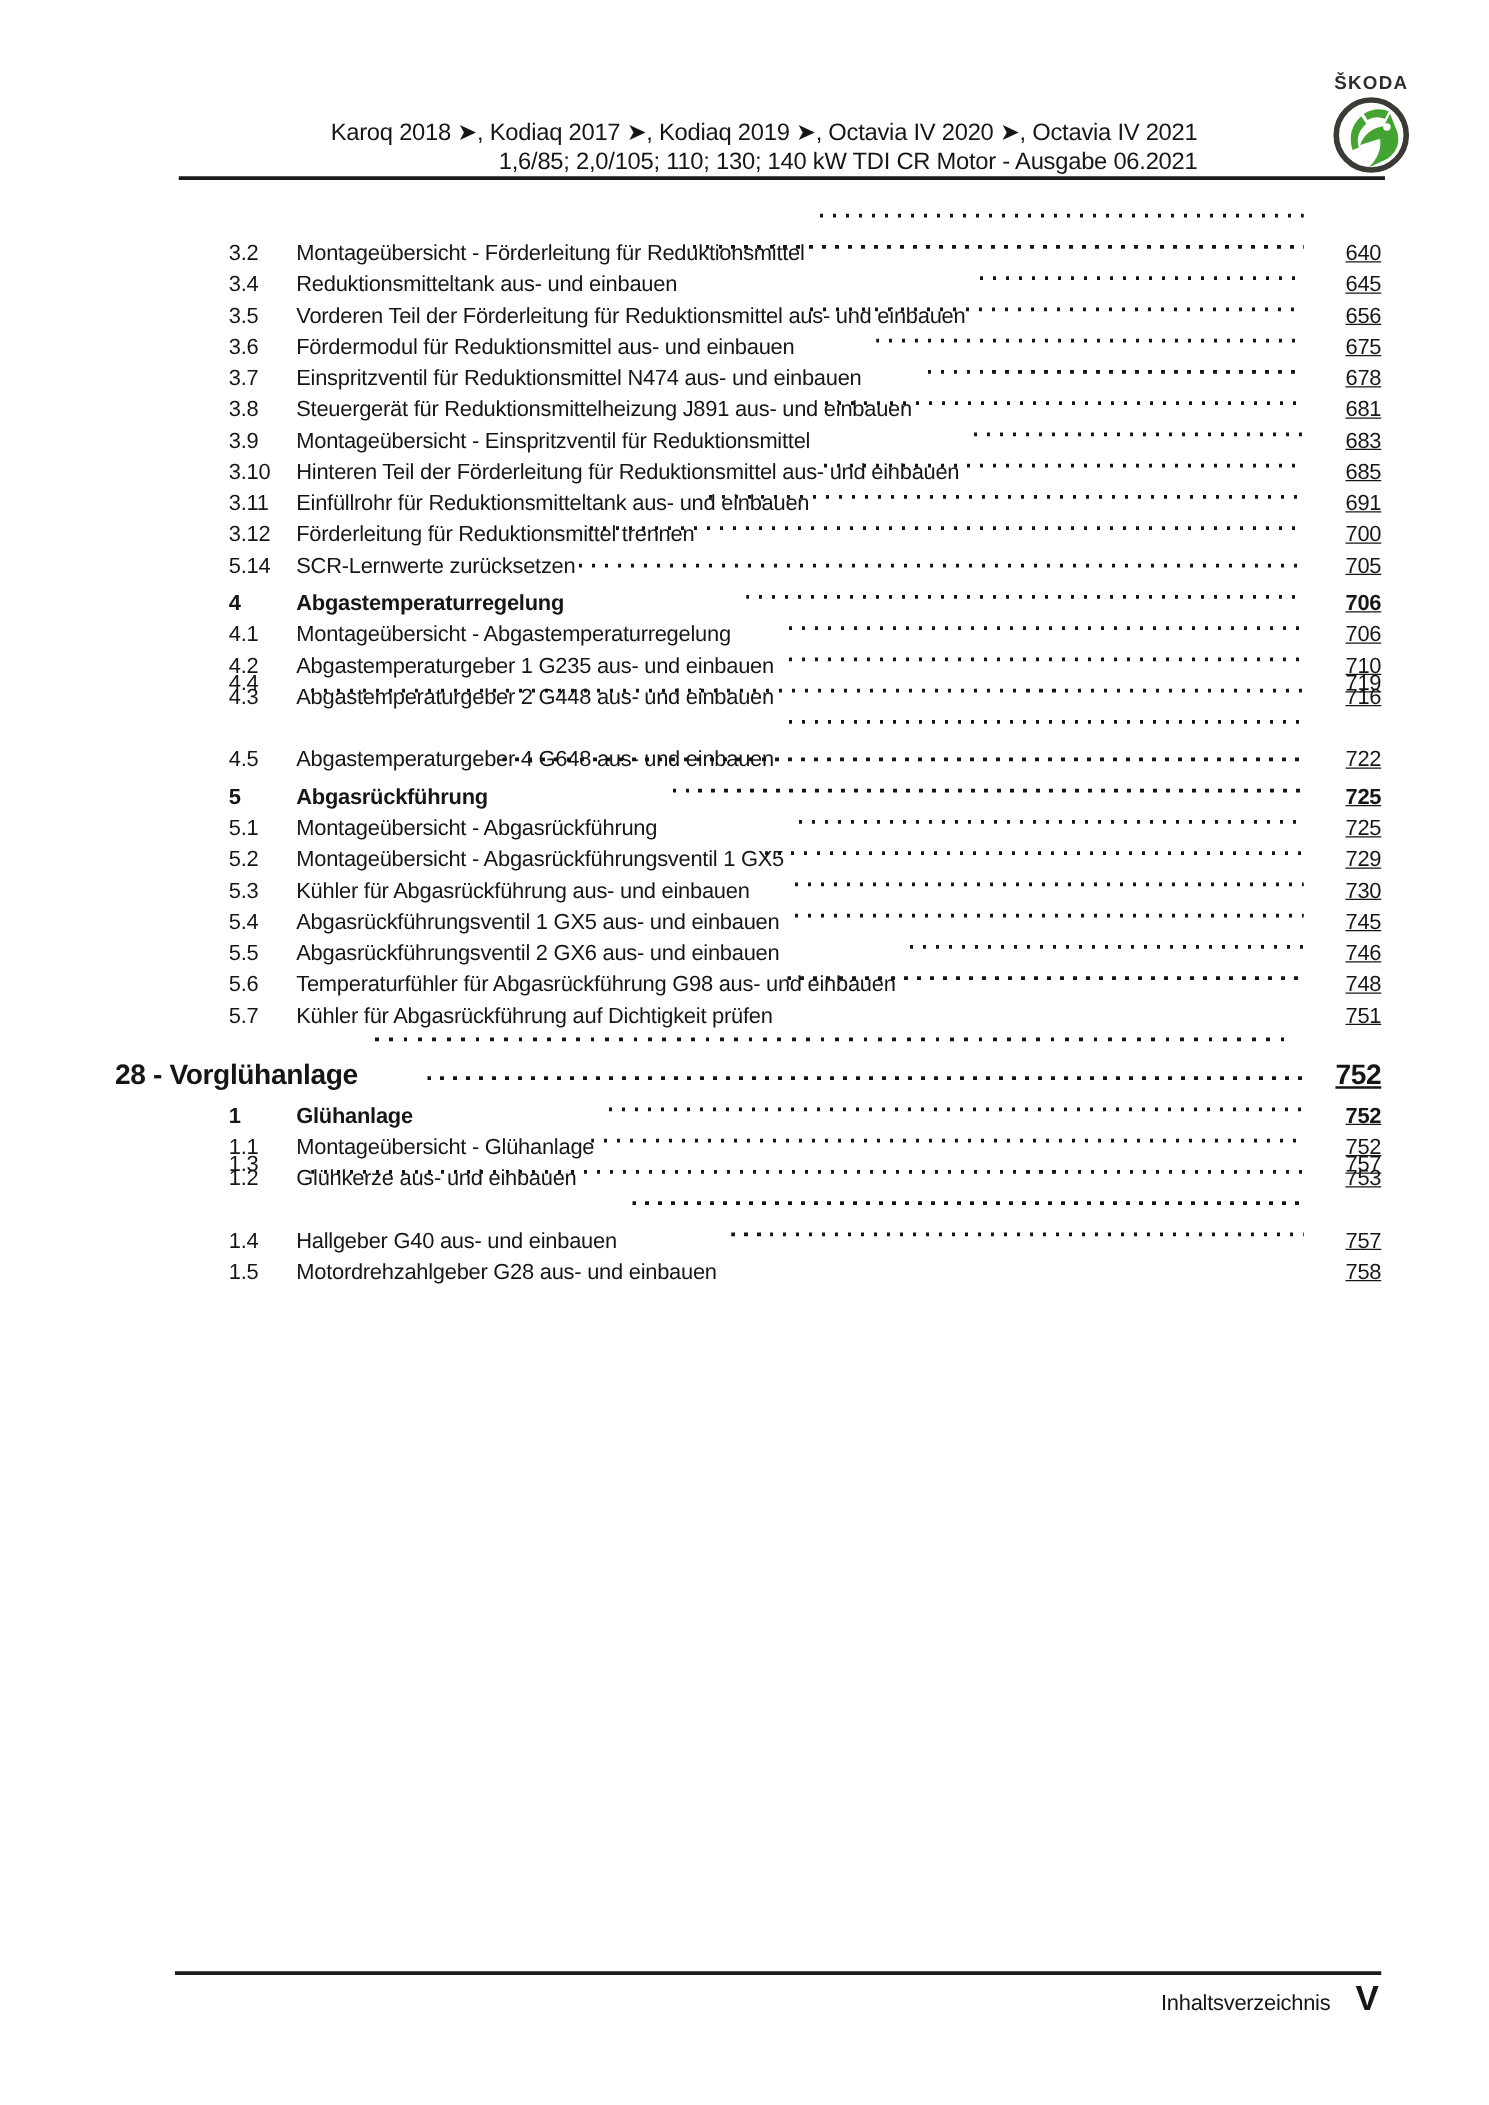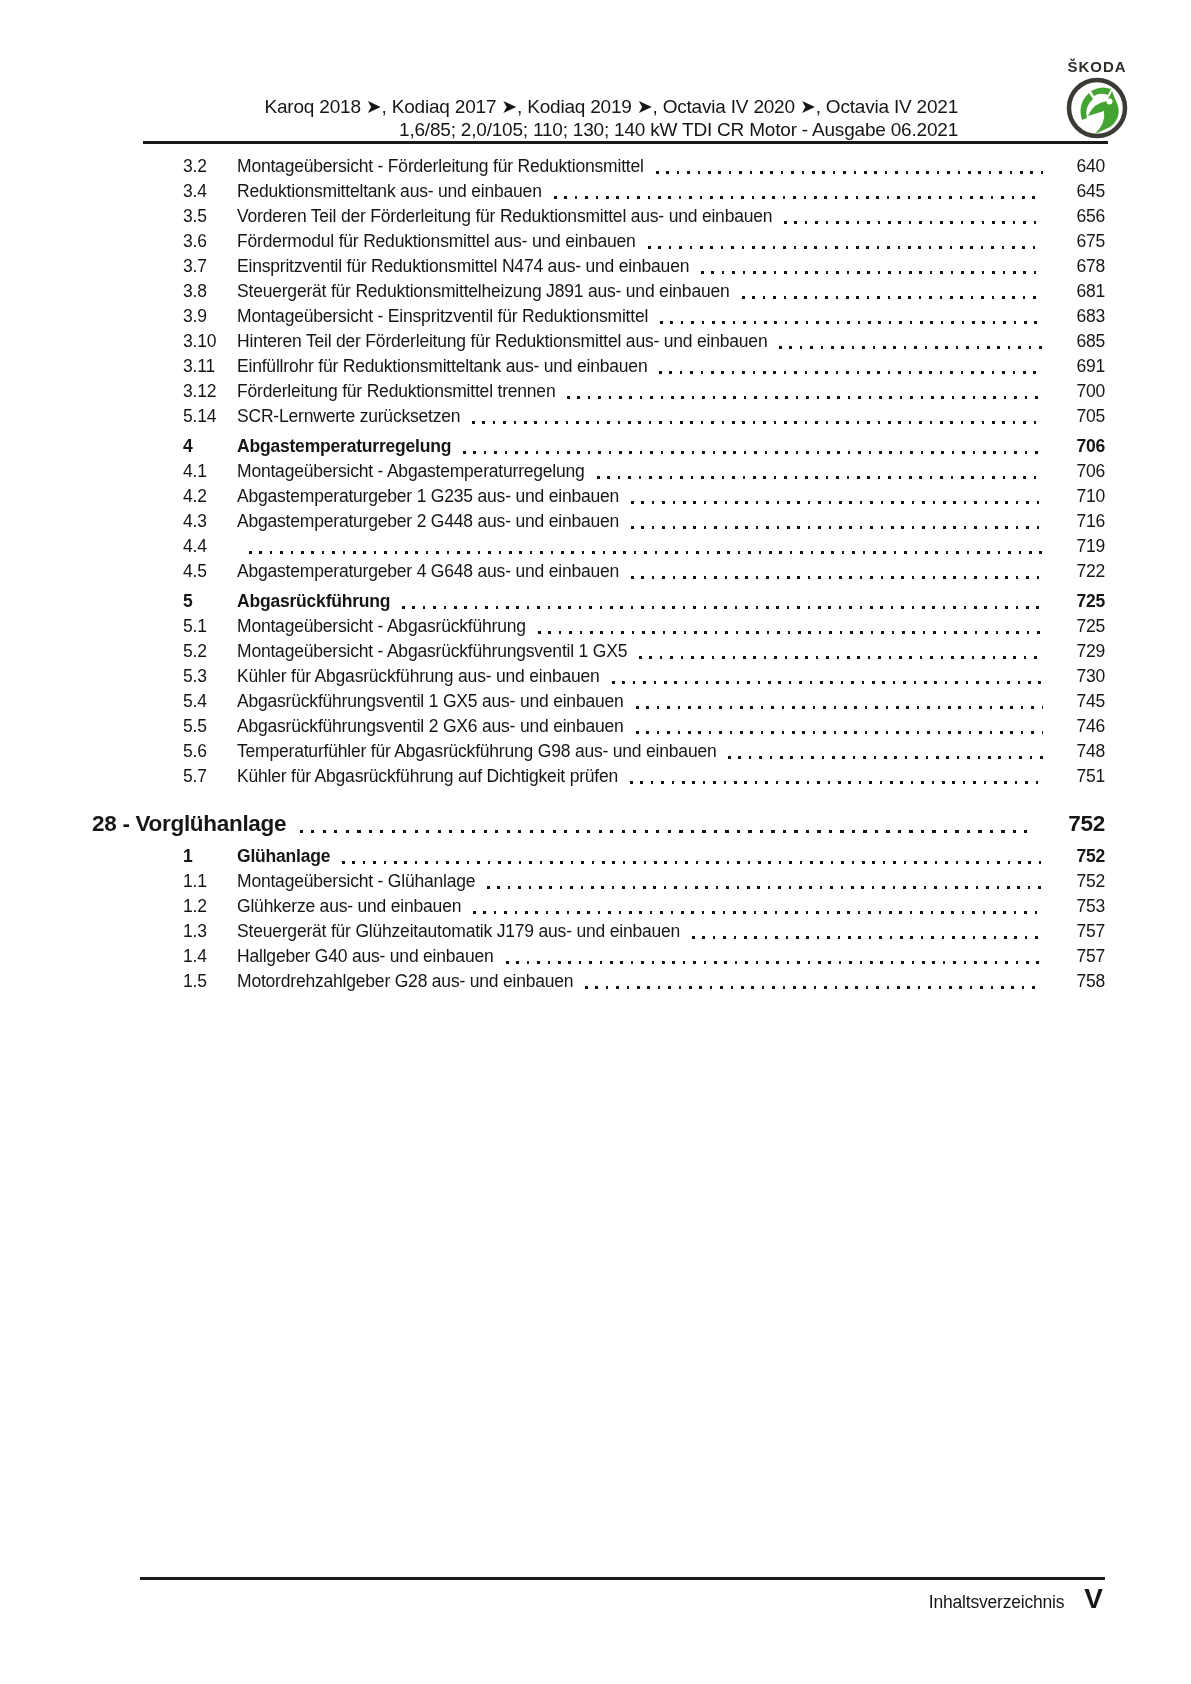--- a/index.html
+++ b/index.html
@@ -26,26 +26,26 @@
   }
   .logo svg{display:block;margin:1px auto 0 auto;}
 
   
   .toc{position:absolute;top:154px;left:0;right:86px;}
   .row{
     display:flex;align-items:baseline;height:25px;line-height:25px;
     padding-left:183px;font-size:17.5px;letter-spacing:-0.2px;white-space:nowrap;justify-content:center;
   }
   .row .num{flex:0 0 54px;}
-  .row .title{flex:0 0 auto;}
+  .row .title{flex:0 0 auto;margin-top:36px;}
   .row .leader{
     flex:1 1 auto;height:2.6px;align-self:flex-end;margin:0 12px 5px 12px;
     background-image:repeating-linear-gradient(to right,#161616 0 2.6px,transparent 2.6px 10.4px);
   }
-  .row .page-num{flex:0 0 50px;text-align:right;}
+  .row .page-num{flex:0 0 50px;text-align:right;text-decoration:underline;}
   .row.section{font-weight:bold;margin-top:5px;}
   .row.chapter{
     font-weight:bold;font-size:22.5px;height:30px;line-height:30px;
     padding-left:92px;margin-top:20px;margin-bottom:5px;letter-spacing:-0.3px;
   }
   .row.chapter .leader{height:3px;margin:0 14px 6px 14px;
     background-image:repeating-linear-gradient(to right,#161616 0 3px,transparent 3px 11.5px);}
   .row.chapter .page-num{flex:0 0 56px;}
 
   
@@ -252,21 +252,20 @@
     <span class="page-num">752</span>
   </div>
       <div class="row sub">
     <span class="num">1.2</span>
     <span class="title">Glühkerze aus- und einbauen</span>
     <span class="leader"></span>
     <span class="page-num">753</span>
   </div>
       <div class="row sub">
     <span class="num">1.3</span>
-    <span class="title">Steuergerät für Glühzeitautomatik J179 aus- und einbauen</span>
     <span class="leader"></span>
     <span class="page-num">757</span>
   </div>
       <div class="row sub">
     <span class="num">1.4</span>
     <span class="title">Hallgeber G40 aus- und einbauen</span>
     <span class="leader"></span>
     <span class="page-num">757</span>
   </div>
       <div class="row sub">

